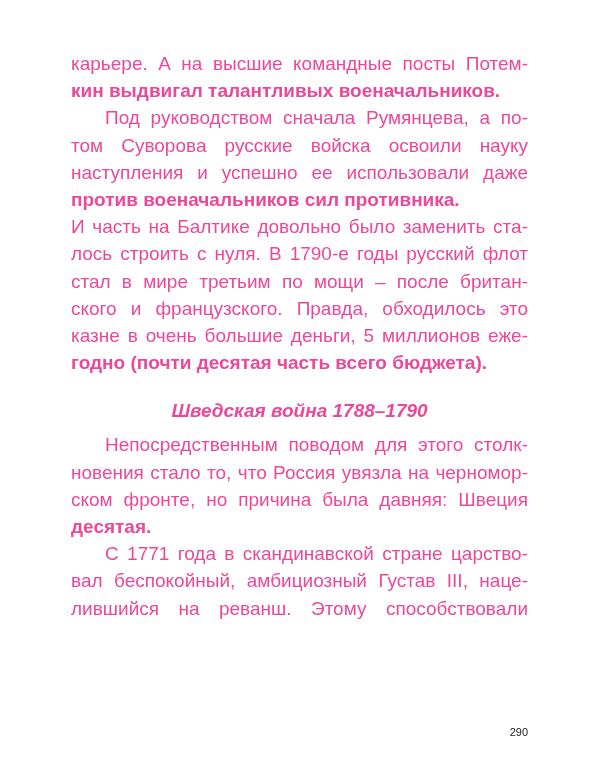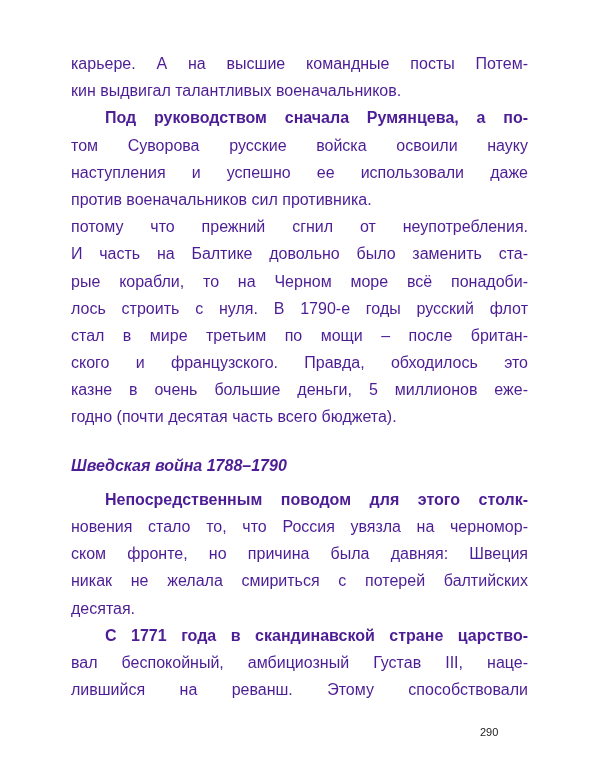--- a/index.html
+++ b/index.html
@@ -1,30 +1,30 @@
 <!DOCTYPE html>
 <html><head>
 <meta charset="utf-8">
 <style>
   html, body { margin: 0; padding: 0; background: #ffffff; }
   body { width: 600px; height: 777px; position: relative; overflow: hidden; }
   .page {
     position: absolute; left: 71px; top: 50px; width: 457px;
     font-family: "Liberation Sans", "DejaVu Sans", sans-serif;
-    font-size: 16px; line-height: 27.2px; color: #4c1d95;
+    font-size: 19px; line-height: 27.2px; color: #ec4899;
   }
   .line { display: block; white-space: nowrap; text-align: justify; text-align-last: justify; height: 27.2px; }
-  .line.last { text-align-last: left; }
-  .line.indent { padding-left: 34px; font-weight: bold; }
+  .line.last { text-align-last: left; font-weight: bold; }
+  .line.indent { padding-left: 34px; }
   .heading {
-    display: block; text-align: left; font-weight: bold; font-style: italic;
+    display: block; text-align: center; font-weight: bold; font-style: italic;
     margin-top: 21px; margin-bottom: 7px; height: 27.2px;
   }
   .page-number {
-    position: absolute; left: 480px; top: 726px; width: 48px; 
+    position: absolute; left: 480px; top: 726px; width: 48px; text-align: right;
     font-family: "Liberation Sans", "DejaVu Sans", sans-serif; font-size: 11px; color: #222;
   }
 </style>
 </head>
 <body>
 
 <div class="page">
 
   <div>
     <span class="line">карьере. А на высшие командные посты Потем-</span>
@@ -32,37 +32,34 @@
   </div>
 
   <div>
     <span class="line indent">Под руководством сначала Румянцева, а по-</span>
     <span class="line">том Суворова русские войска освоили науку</span>
     <span class="line">наступления и успешно ее использовали даже</span>
     <span class="line last">против военачальников сил противника.</span>
   </div>
 
   <div>
-    <span class="line">потому что прежний сгнил от неупотребления.</span>
     <span class="line">И часть на Балтике довольно было заменить ста-</span>
-    <span class="line">рые корабли, то на Черном море всё понадоби-</span>
     <span class="line">лось строить с нуля. В 1790-е годы русский флот</span>
     <span class="line">стал в мире третьим по мощи – после британ-</span>
     <span class="line">ского и французского. Правда, обходилось это</span>
     <span class="line">казне в очень большие деньги, 5 миллионов еже-</span>
     <span class="line last">годно (почти десятая часть всего бюджета).</span>
   </div>
 
   <span class="heading">Шведская война 1788–1790</span>
 
   <div>
     <span class="line indent">Непосредственным поводом для этого столк-</span>
     <span class="line">новения стало то, что Россия увязла на черномор-</span>
     <span class="line">ском фронте, но причина была давняя: Швеция</span>
-    <span class="line">никак не желала смириться с потерей балтийских</span>
     <span class="line last">десятая.</span>
   </div>
 
   <div>
     <span class="line indent">С 1771 года в скандинавской стране царство-</span>
     <span class="line">вал беспокойный, амбициозный Густав III, наце-</span>
     <span class="line">лившийся на реванш. Этому способствовали</span>
   </div>
 </div>
 

